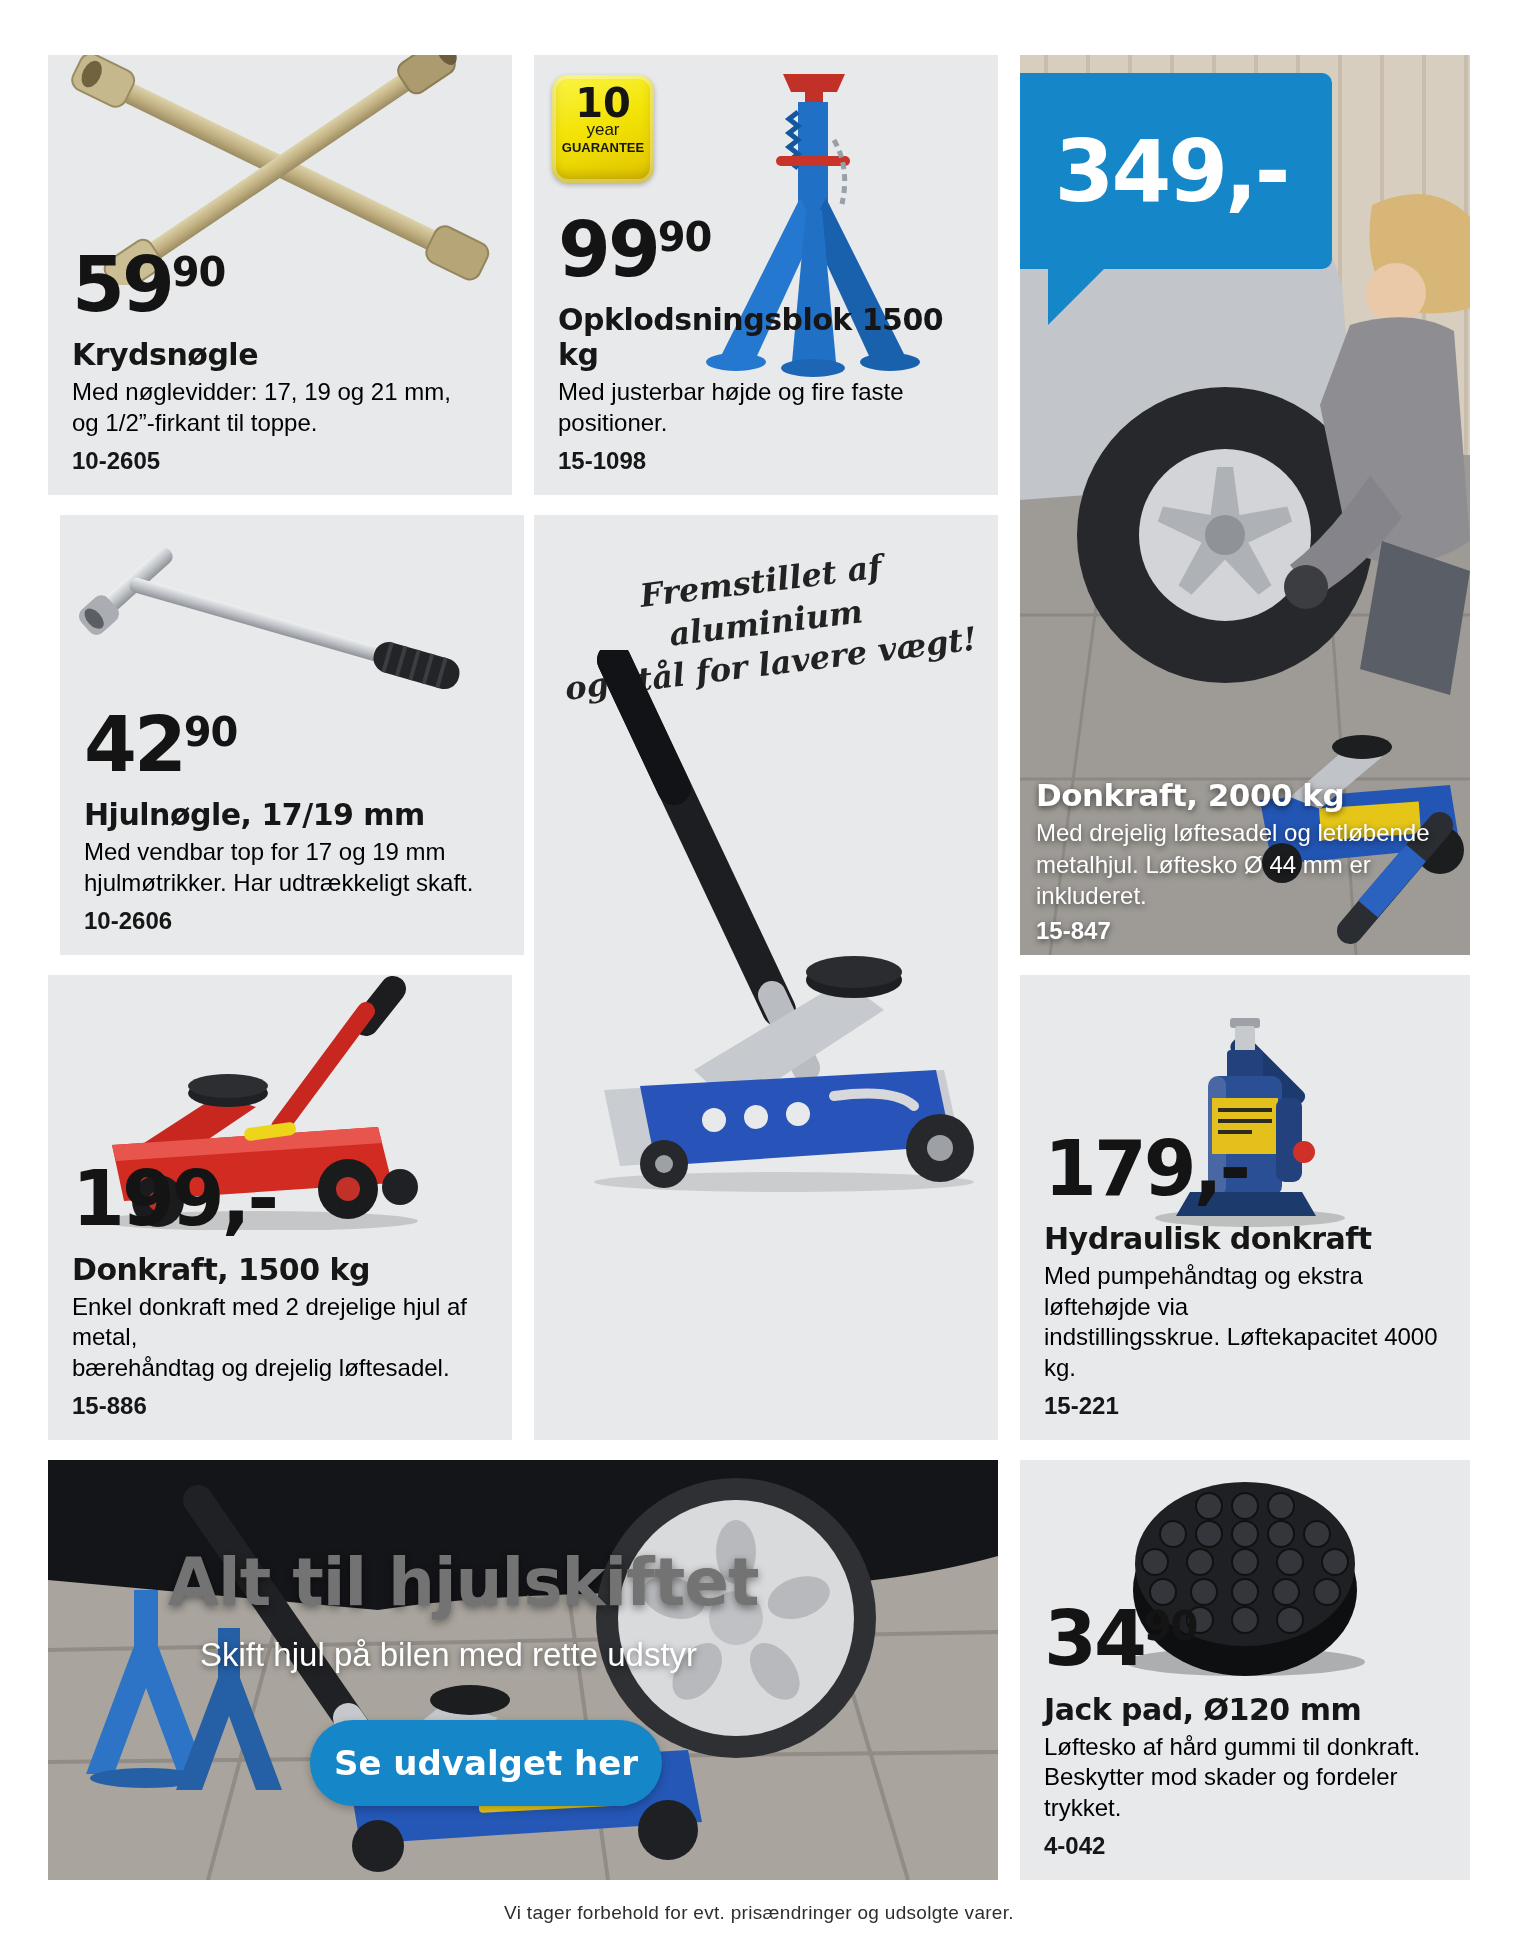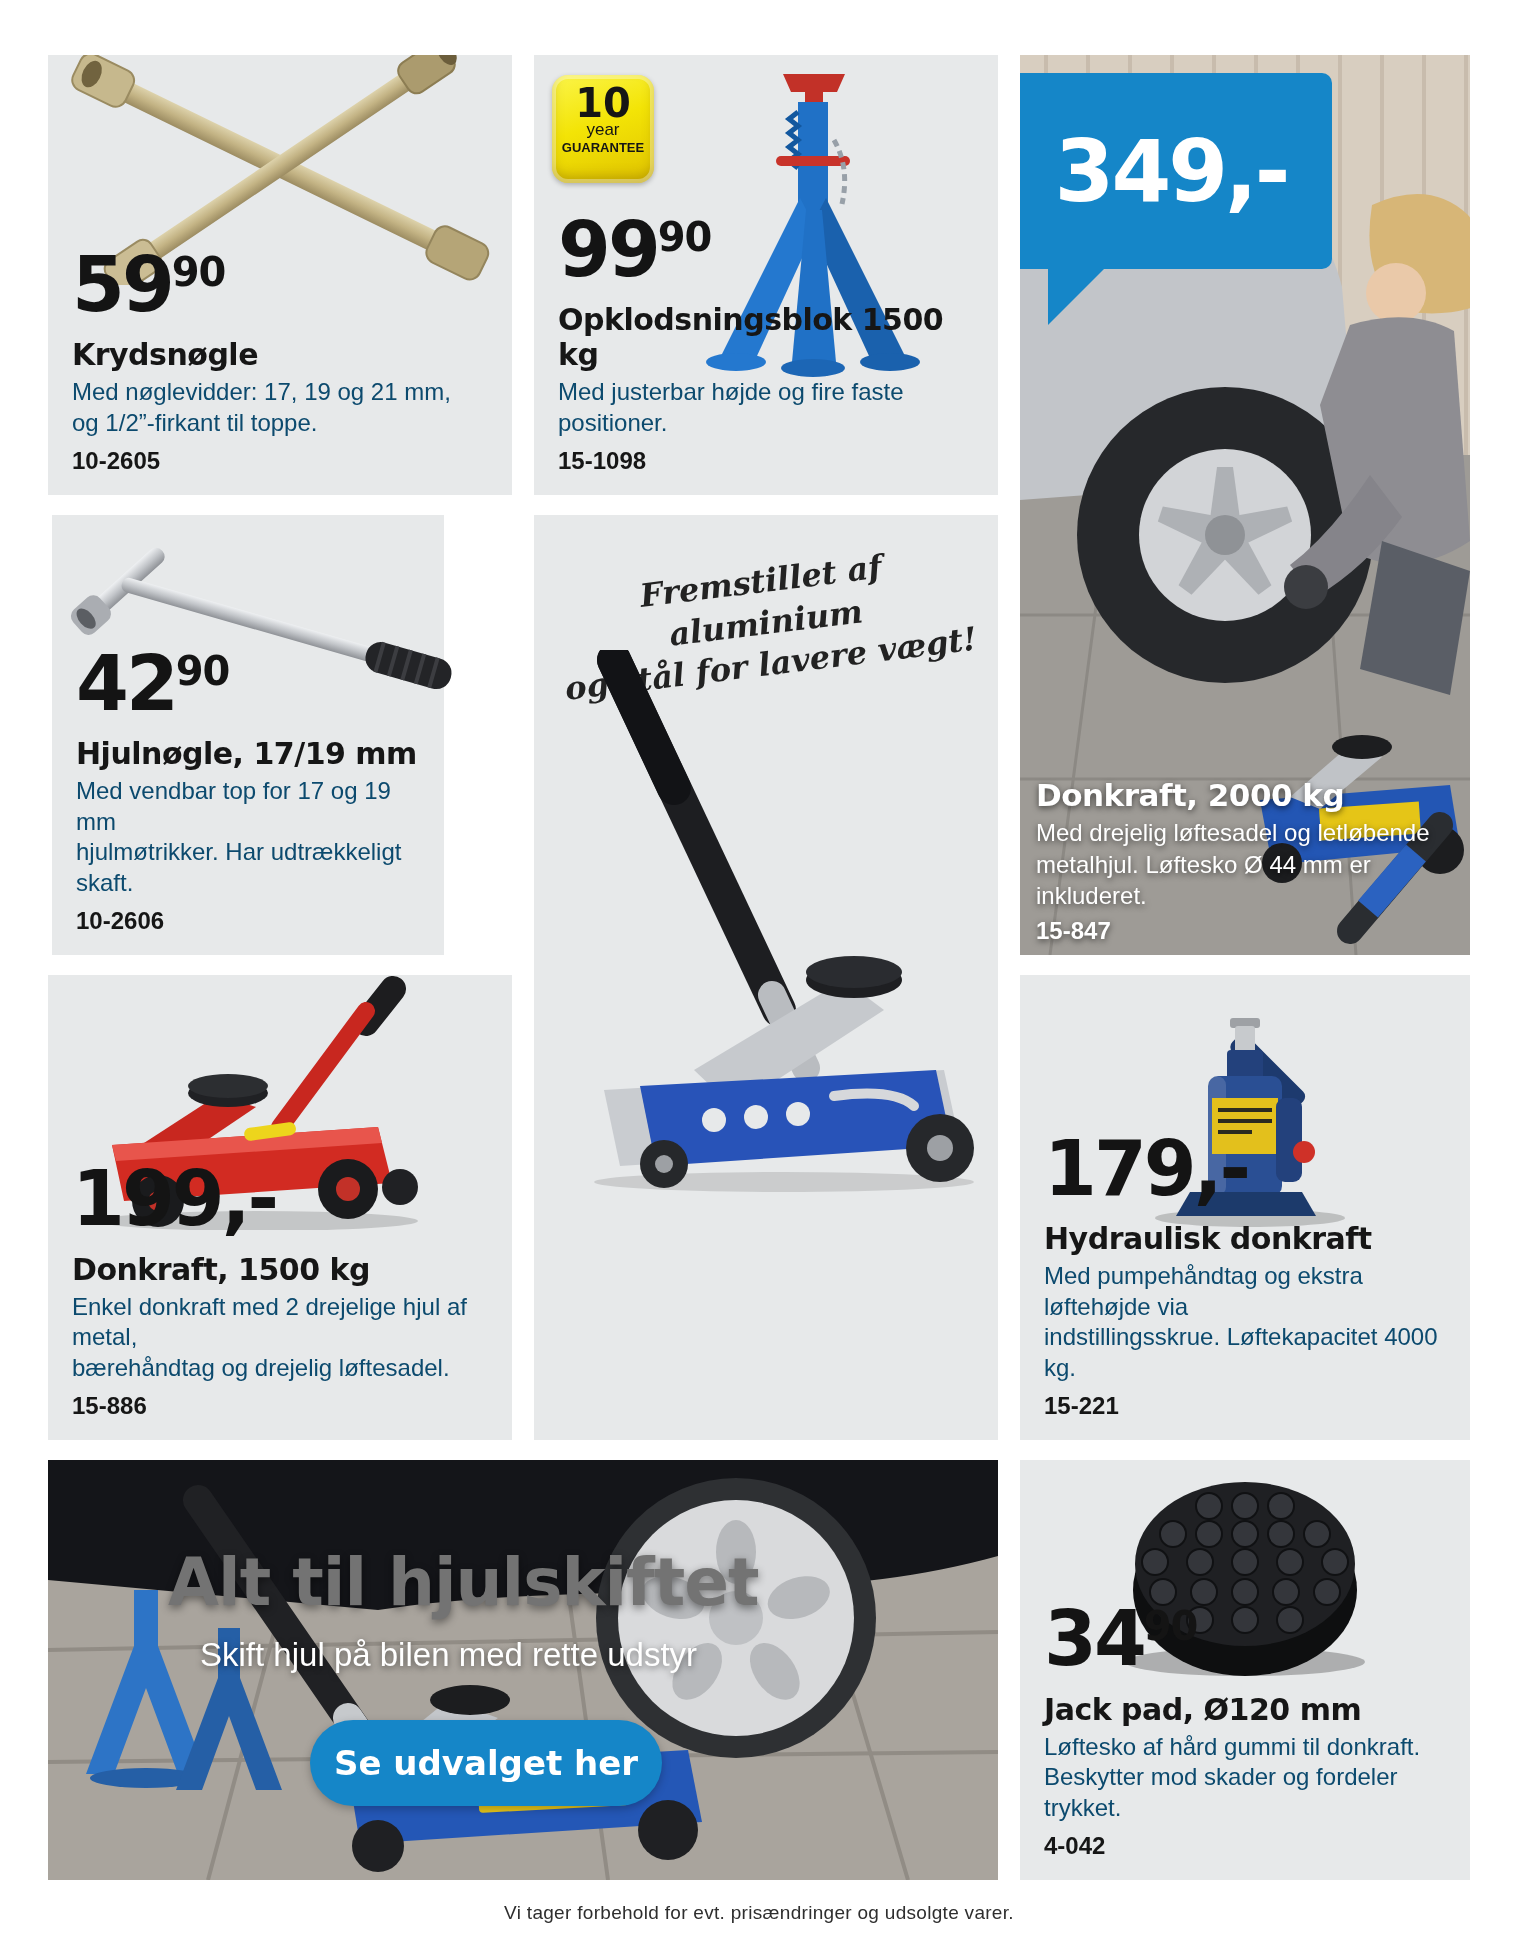--- a/index.html
+++ b/index.html
@@ -7,21 +7,21 @@
   .page { position:relative; width:1518px; height:1950px; overflow:hidden; }
 
   .card { position:absolute; background:#e7e9ea; }
   .photo-card { overflow:hidden; }
   .pimg { position:absolute; display:block; }
 
   .pinfo { position:absolute; left:24px; right:10px; bottom:20px; color:#161616; }
   .price { font-family:"DejaVu Sans",sans-serif; font-weight:700; font-size:76px; line-height:0.95; letter-spacing:-3px; color:#141414; }
   .price .sup { font-size:40px; vertical-align:top; position:relative; top:4px; letter-spacing:-1px; }
   .ptitle { font-family:"DejaVu Sans",sans-serif; font-weight:700; font-size:30px; letter-spacing:-0.5px; margin-top:16px; }
-  .pdesc { font-size:24px; line-height:1.27; color:#0c4a6e; margin-top:5px; }
+  .pdesc { font-size:24px; line-height:1.27; color:#000000; margin-top:5px; }
   .psku { font-size:24px; font-weight:700; margin-top:9px; }
 
   
   .badge { position:absolute; left:18px; top:20px; width:102px; height:108px; border-radius:16px;
            background:linear-gradient(160deg,#fbf54a 0%,#f3e406 45%,#e0c300 100%);
            box-shadow: inset 0 0 0 4px rgba(255,255,255,0.35), inset 0 -7px 12px rgba(140,110,0,0.45), 0 2px 5px rgba(0,0,0,0.25);
            text-align:center; color:#151515; }
   .badge-num { font-family:"DejaVu Sans",sans-serif; font-weight:700; font-size:40px; line-height:1; margin-top:8px; }
   .badge-year { font-size:17px; margin-top:-3px; }
   .badge-label { font-size:13px; font-weight:700; letter-spacing:0; }
@@ -159,21 +159,21 @@
     <div class="hero-caption">
       <div class="hero-title">Donkraft, 2000 kg</div>
       <div class="hero-desc">
         <div>Med drejelig løftesadel og letløbende</div>
         <div>metalhjul. Løftesko Ø 44 mm er inkluderet.</div>
       </div>
       <div class="hero-sku">15-847</div>
     </div>
   </section>
 
-  <section class="card" style="left:52px; top:515px; width:392px; height:440px;">
+  <section class="card" style="left:60px; top:515px; width:464px; height:440px;">
     <svg class="pimg" style="left:0; top:0;" width="464" height="245" viewBox="0 0 464 245">
       <defs>
         <linearGradient id="chr" x1="0" y1="0" x2="0" y2="1">
           <stop offset="0" stop-color="#eef0f2"></stop>
             <stop offset="0.5" stop-color="#c2c5c9"></stop>
             <stop offset="1" stop-color="#8f9297"></stop>
         </linearGradient>
       </defs>
       <g transform="rotate(16 230 120)">
         <g transform="rotate(-58 72 114)">

